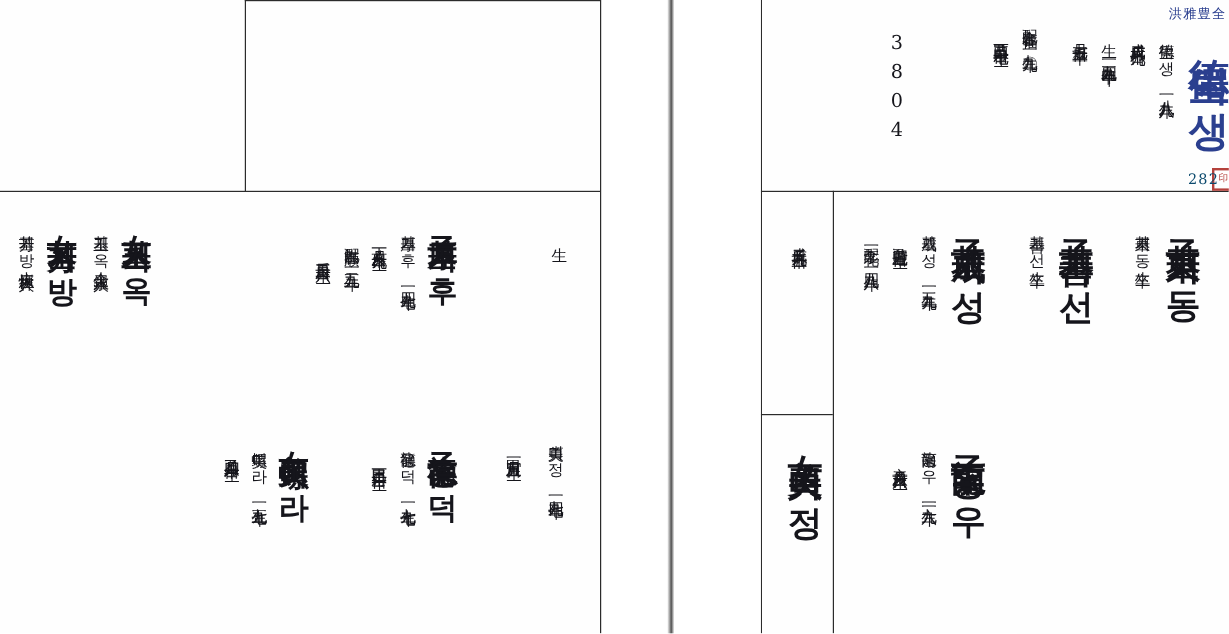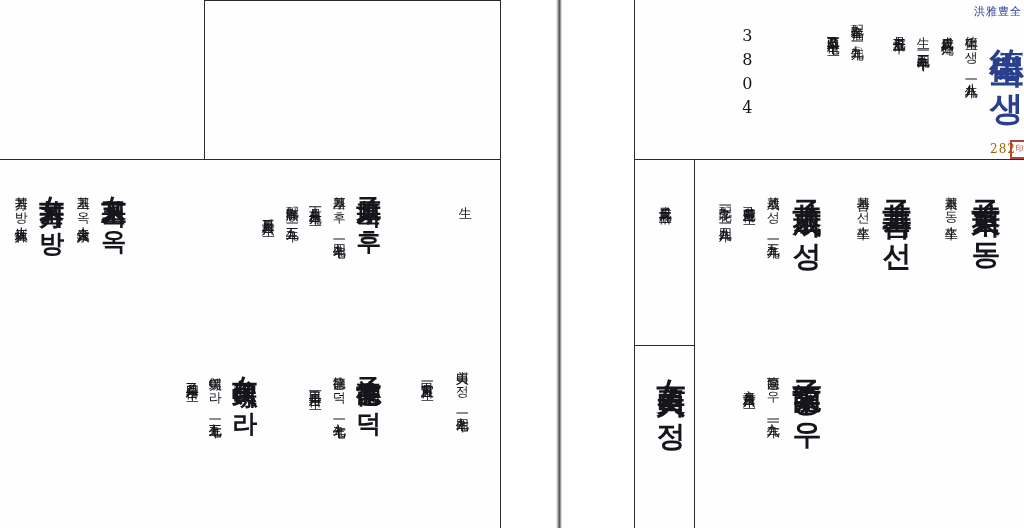--- a/index.html
+++ b/index.html
@@ -107,21 +107,21 @@
     height: 15px;
     border: 2px solid #b4413c;
     color: #b4413c;
     font-size: 8px;
     line-height: 13px;
     text-align: center;
     font-family: "DejaVu Serif", serif;
   }
   .pagenum {
     position: absolute;
-    color: #a16207;
+    color: #0c4a6e;
     font-family: "DejaVu Serif", serif;
     font-size: 12px;
     letter-spacing: 1px;
   }
 </style>
 </head>
 <body>
 
 <div id="page">
 

